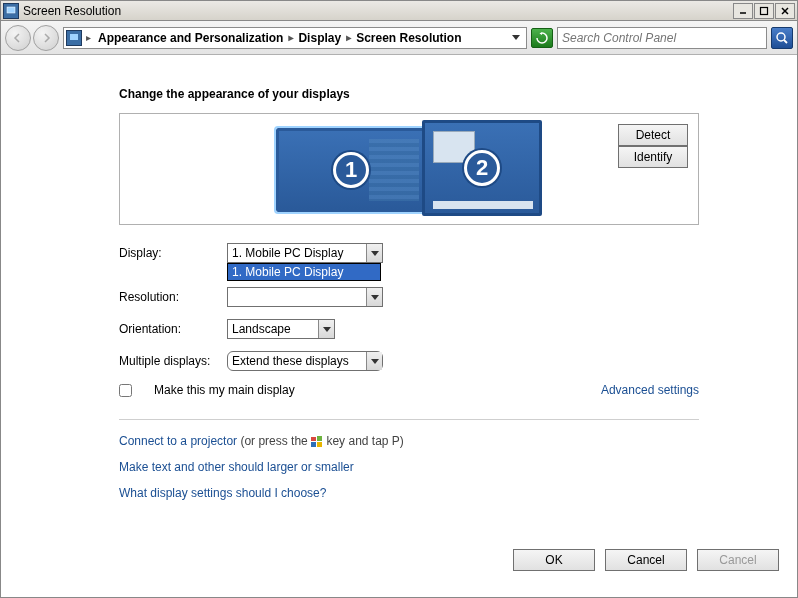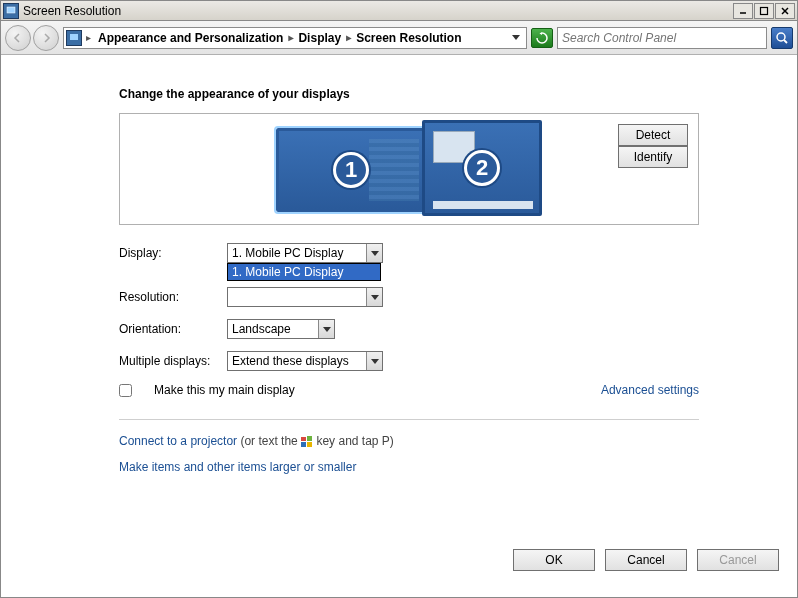--- a/index.html
+++ b/index.html
@@ -51,21 +51,21 @@
 
 .form-rows { margin-top: 18px; position:relative; }
 .form-row { display:flex; align-items:center; margin-bottom: 12px; }
 .form-label { width: 108px; font-size:12px; }
 .combo { position:relative; height:20px; border:1px solid #707070; background:#fff; display:flex; align-items:center; font-size:12px; }
 .combo-text { padding: 0 4px; flex:1; }
 .combo-arrow { width:16px; height:100%; border-left:1px solid #888; background:linear-gradient(#f0f0f0,#d8d8d8); display:flex; align-items:center; justify-content:center; }
 .combo.w1 { width: 156px; }
 .combo.w2 { width: 156px; }
 .combo.w3 { width: 108px; }
-.combo.w4 { width: 156px; }
+.combo.w4 { width: 156px; border-radius: 6px; }
 
 .dropdown-open { position:absolute; left:108px; top:20px; width:154px; border:1px solid #000; background:#fff; z-index:10; }
 .dropdown-open .dd-item { padding:1px 4px; font-size:12px; }
 .dropdown-open .dd-item.sel { background:#316ac5; color:#fff; }
 
 .checkbox-row { display:flex; align-items:center; gap:22px; margin-top:4px; }
 .checkbox-row input { width:13px; height:13px; }
 .adv-link { margin-left:auto; color:#1b4f93; cursor:default; }
 
 .links-section { margin-top:22px; border-top:1px solid #cfcfcf; padding-top:14px; }
@@ -226,29 +226,32 @@
 
         <div class="checkbox-row">
           <input type="checkbox" style="">
           <span>Make this my main display</span>
           <span class="adv-link">Advanced settings</span>
         </div>
       </div>
 
       <div class="links-section">
         <div class="link-row">
-          <span class="link">Connect to a projector</span><span class="paren"> (or text the </span><span class="winkey-icon"><svg viewBox="0 0 12 12">
+          <span class="link">Connect to a projector</span><span class="paren"> (or press the </span><span class="winkey-icon"><svg viewBox="0 0 12 12">
                 <rect x="0" y="1" width="5" height="4" fill="#d9483f"></rect>
                 <rect x="6" y="0" width="5" height="5" fill="#6db33f"></rect>
                 <rect x="0" y="6" width="5" height="5" fill="#2e6fb8"></rect>
                 <rect x="6" y="6" width="5" height="5" fill="#e8b500"></rect>
               </svg></span><span class="paren"> key and tap P)</span>
         </div>
         <div class="link-row">
-          <span class="link">Make items and other items larger or smaller</span>
+          <span class="link">Make text and other should larger or smaller</span>
+        </div>
+        <div class="link-row">
+          <span class="link">What display settings should I choose?</span>
         </div>
       </div>
 
     </div>
   </div>
 
   <div class="button-bar">
     <button class="win-btn">OK</button>
     <button class="win-btn">Cancel</button>
     <button class="win-btn disabled">Cancel</button>

